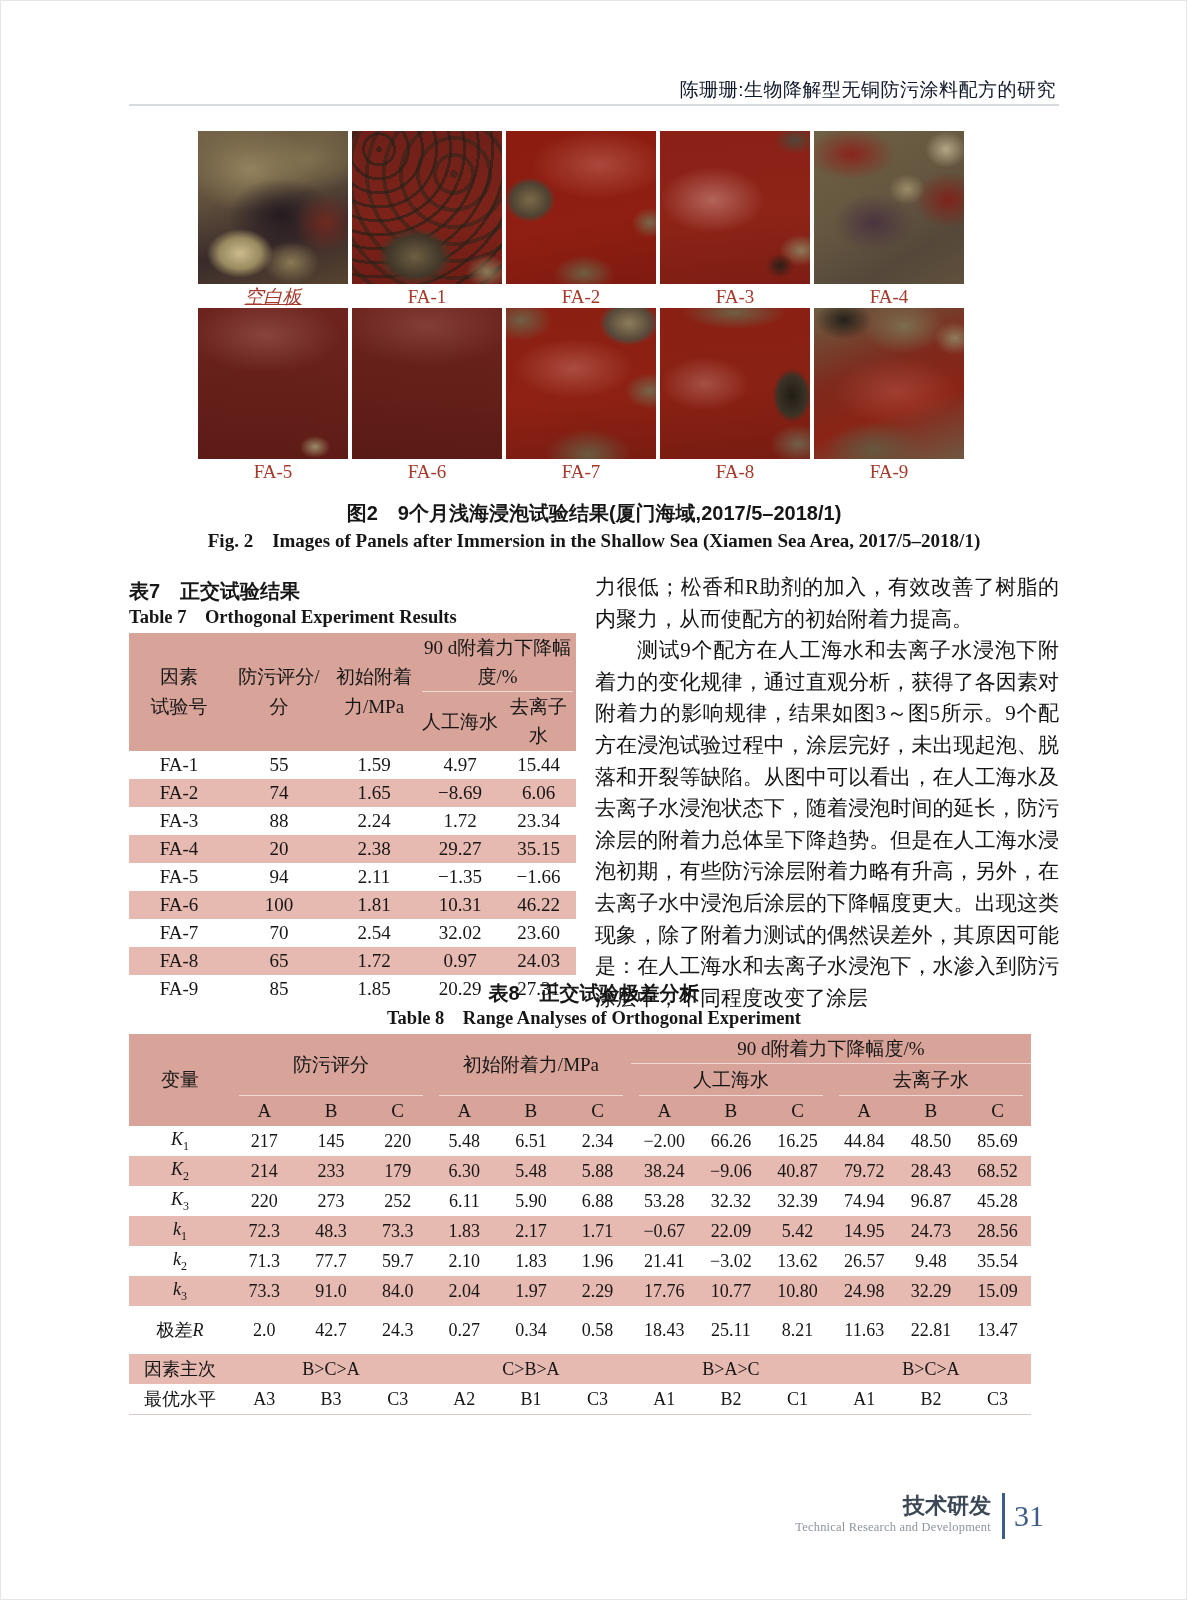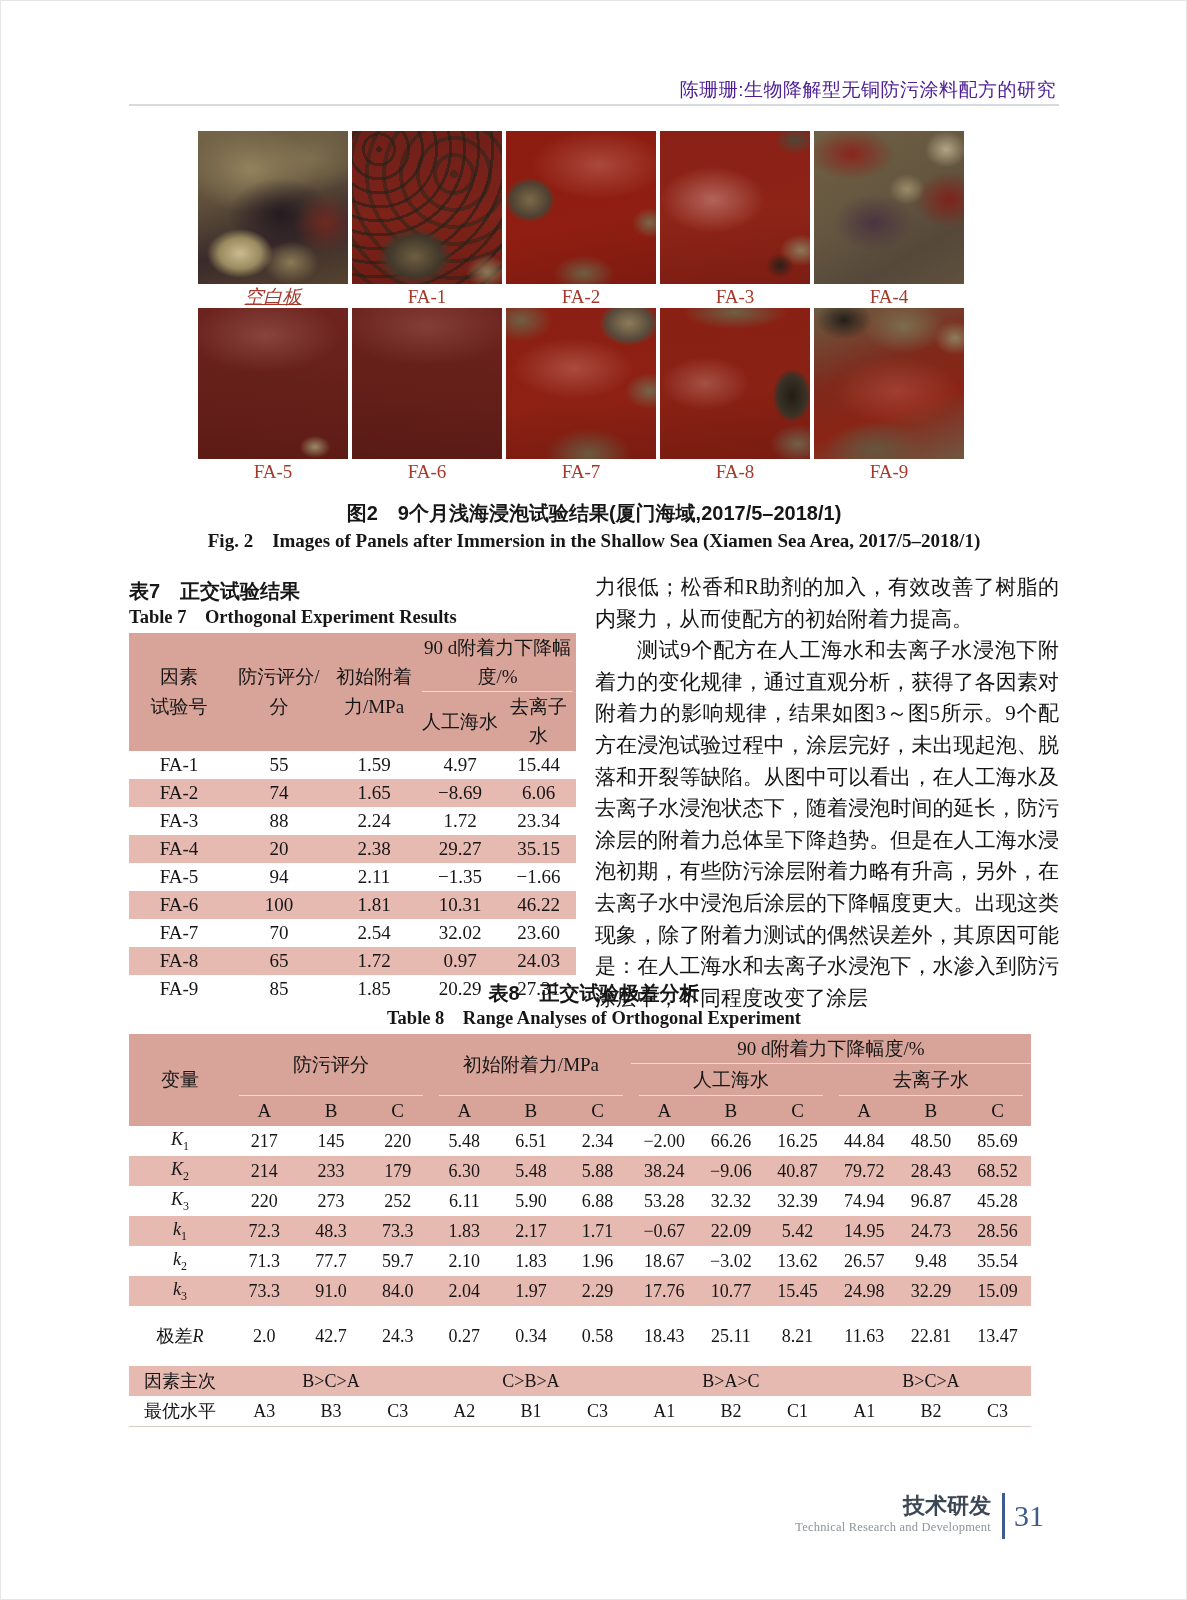--- a/index.html
+++ b/index.html
@@ -4,21 +4,21 @@
 <style>
   html,body{margin:0;padding:0;background:#ffffff;}
   .page{
     position:relative;width:1187px;height:1600px;background:#fff;
     font-family:"Liberation Serif","DejaVu Serif",serif;color:#161616;
     border:1px solid #e6e6e6;box-sizing:border-box;overflow:hidden;
   }
   .sans{font-family:"Liberation Sans","DejaVu Sans",sans-serif;}
 
   
-  .running-head{position:absolute;top:76px;right:130px;font-size:19px;color:#4c1d95;letter-spacing:.5px;}
+  .running-head{position:absolute;top:76px;right:130px;font-size:19px;color:#0f172a;letter-spacing:.5px;}
   .head-rule{position:absolute;top:103px;left:128px;width:930px;height:0;border-top:2px solid #d6dade;}
 
   
   .figure{position:absolute;left:197px;top:130px;width:766px;}
   .panel-row{display:flex;gap:4px;}
   .panel-cell{width:150px;}
   .panel-img{width:150px;height:153px;}
   .row2 .panel-img{height:151px;}
   .panel-label{height:24px;line-height:26px;text-align:center;font-size:19px;color:#a5392b;}
   .panel-label.kai{font-style:italic;text-decoration:underline;}
@@ -118,21 +118,21 @@
   .t8 thead th{background:#d8a49a;font-size:19px;}
   .t8 thead tr.r1 th{height:30px;}
   .t8 thead tr.r2 th{height:32px;}
   .t8 thead tr.r3 th{height:30px;}
   .t8 th.u{background-image:linear-gradient(#efd9d3,#efd9d3);background-size:92% 1px;
     background-position:50% 100%;background-repeat:no-repeat;}
   .t8 th.u90{background-image:linear-gradient(#efd9d3,#efd9d3);background-size:100% 1px;
     background-position:50% 100%;background-repeat:no-repeat;}
   .t8 td{height:30px;}
   .t8 tr.shade td{background:#e6b9b1;}
-  .t8 tr.range-row td{height:60px;}
+  .t8 tr.range-row td{height:48px;}
   .t8 tbody{border-bottom:1px solid #d8cac6;}
   .t8 i, .t7 i{font-style:italic;}
   .t8 sub{font-size:12px;}
 
   
   .footer{position:absolute;top:1492px;right:142px;display:flex;align-items:flex-start;}
   .footer-text{text-align:right;}
   .footer-cn{font-weight:700;font-size:22px;color:#3b4754;line-height:26px;}
   .footer-en{font-size:12.5px;color:#8d949b;line-height:16px;letter-spacing:.2px;}
   .footer-bar{width:3px;height:46px;background:#3e5c87;margin:0 9px 0 11px;}
@@ -407,38 +407,38 @@
           <td>28.56</td>
         </tr>
         <tr>
           <td><i>k</i><sub>2</sub></td>
           <td>71.3</td>
           <td>77.7</td>
           <td>59.7</td>
           <td>2.10</td>
           <td>1.83</td>
           <td>1.96</td>
-          <td>18.67</td>
+          <td>21.41</td>
           <td>−3.02</td>
           <td>13.62</td>
           <td>26.57</td>
           <td>9.48</td>
           <td>35.54</td>
         </tr>
         <tr class="shade">
           <td><i>k</i><sub>3</sub></td>
           <td>73.3</td>
           <td>91.0</td>
           <td>84.0</td>
           <td>2.04</td>
           <td>1.97</td>
           <td>2.29</td>
           <td>17.76</td>
           <td>10.77</td>
-          <td>15.45</td>
+          <td>10.80</td>
           <td>24.98</td>
           <td>32.29</td>
           <td>15.09</td>
         </tr>
         <tr class="range-row">
           <td>极差<i>R</i></td>
           <td>2.0</td>
           <td>42.7</td>
           <td>24.3</td>
           <td>0.27</td>

